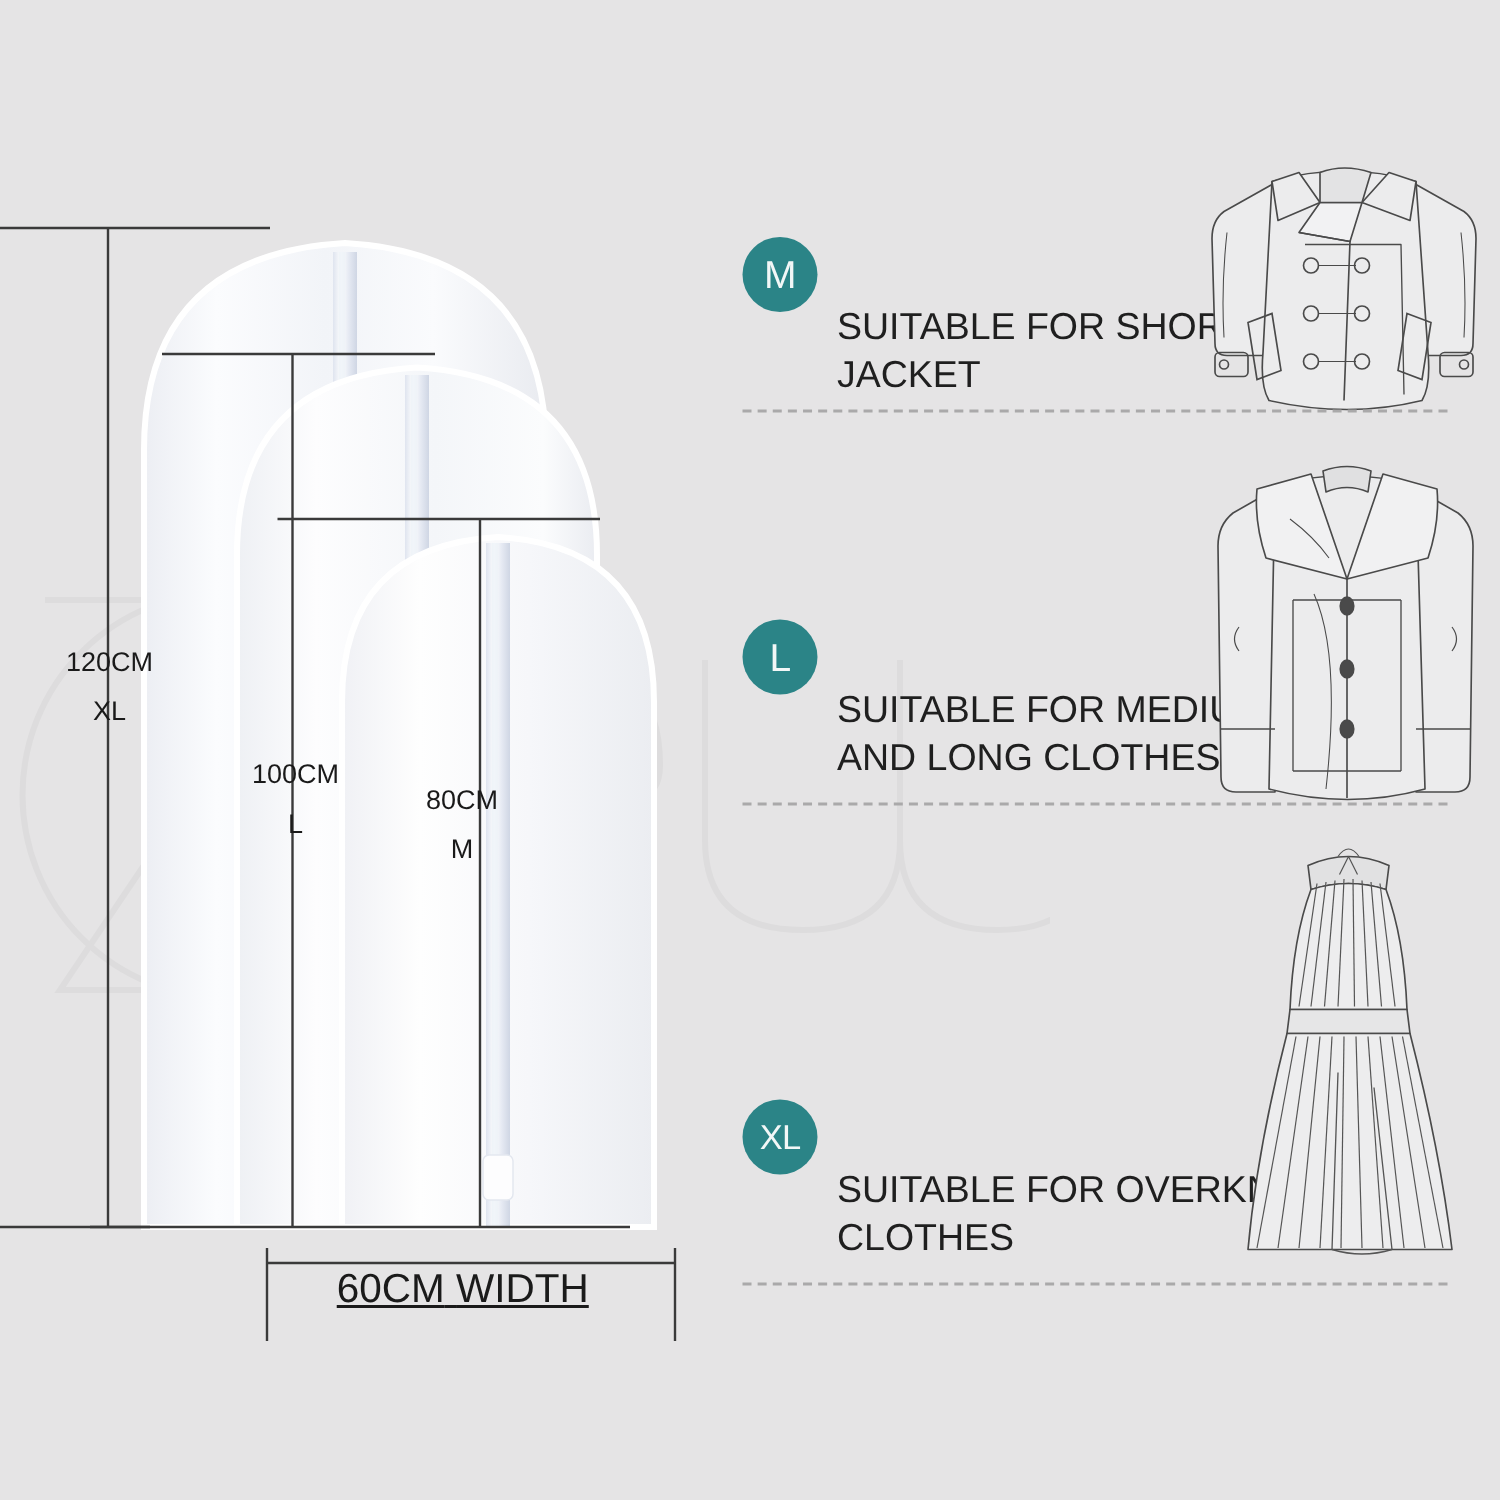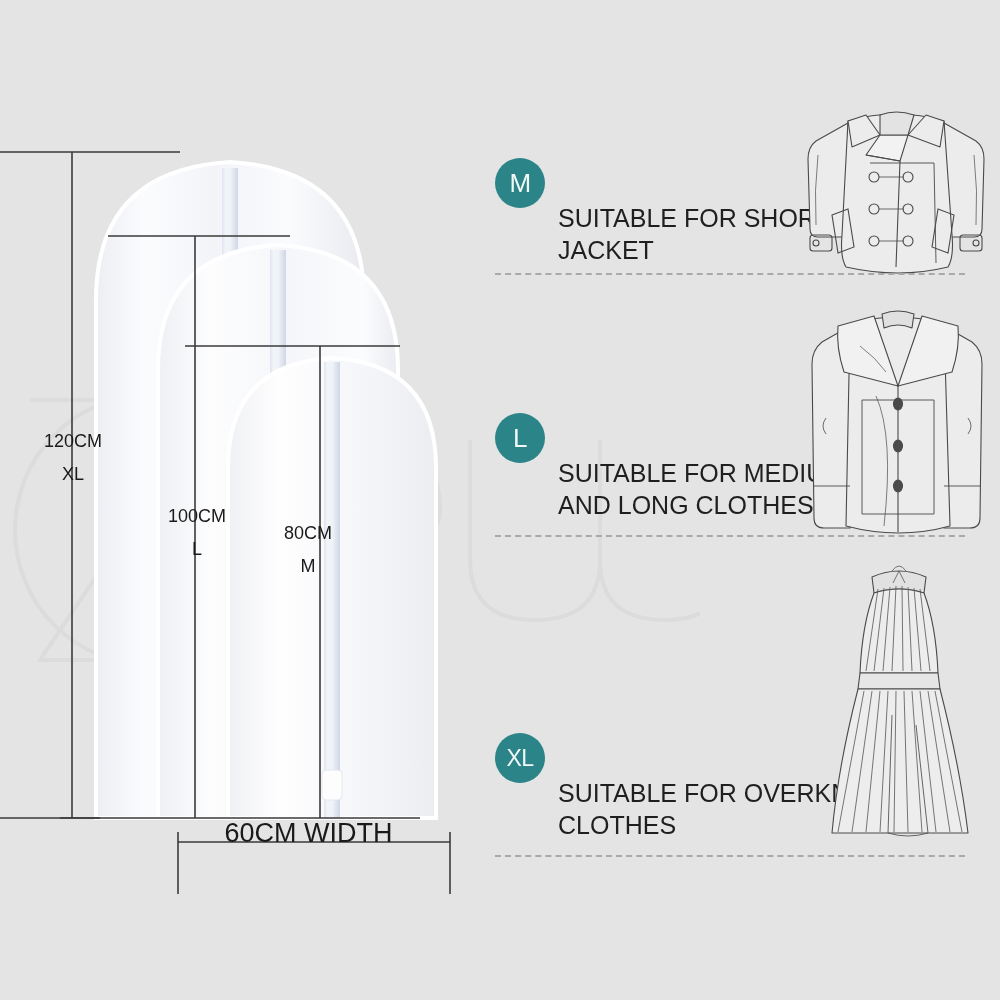--- a/index.html
+++ b/index.html
@@ -232,21 +232,21 @@
     <div class="dim-label" style="left:142px; top:500px; width:110px;text-align:center;">
       <span>100CM</span>
       <span class="sub">L</span>
     </div>
 
     <div class="dim-label" style="left:258px; top:517px; width:100px;">
       <span>80CM</span>
       <span class="sub">M</span>
     </div>
 
-    <div class="width-label" style="left:178px; top:816px; width:261px;">
+    <div class="width-label" style="left:178px; top:842px; width:261px;text-decoration:underline;">
       <span>60CM</span>
       <span class="sub">WIDTH</span>
     </div>
   </div>
 
   <div class="spec-list">
 
     <div class="spec-row r0">
       <div class="badge">M</div>
       <div class="spec-desc">SUITABLE FOR SHORT JACKET</div>

